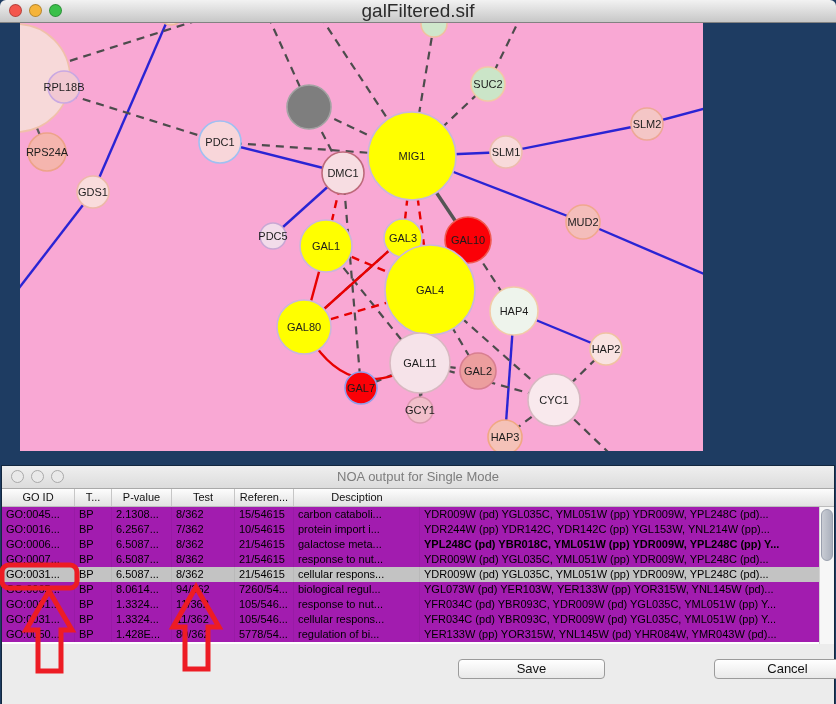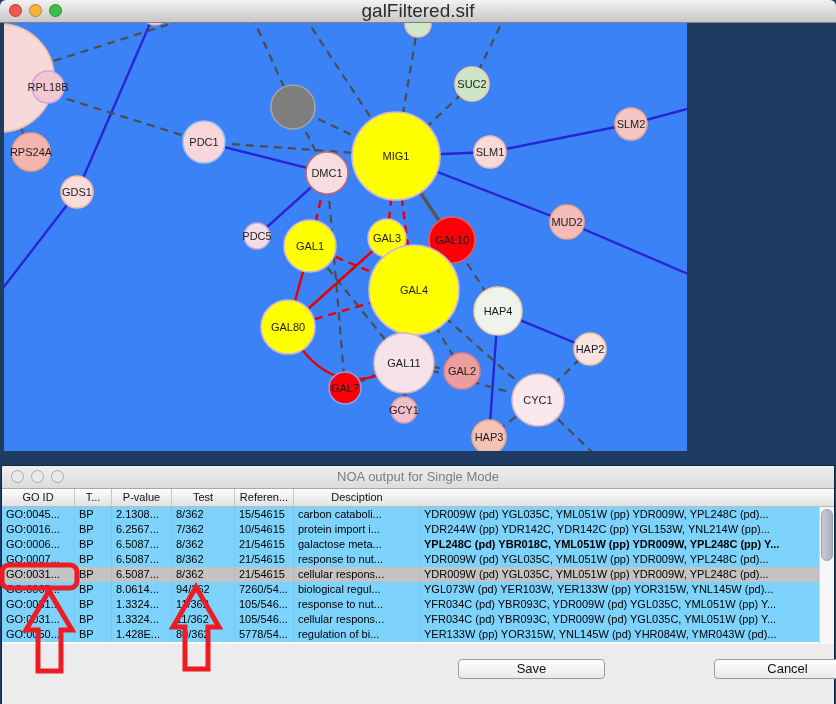--- a/index.html
+++ b/index.html
@@ -8,21 +8,21 @@
   .window{position:absolute;}
 
   
   #graph-win{left:0;top:0;width:836px;height:466px;}
   .titlebar{position:relative;height:22px;border-radius:6px 6px 0 0;
     background:linear-gradient(#f2f2f2,#c7c7c7);border-bottom:1px solid #828282;}
   .titlebar .wtitle{position:absolute;left:0;right:0;top:0;height:22px;line-height:22px;
     text-align:center;font-size:19px;color:#2c2c2c;}
   .lights{position:absolute;left:9px;top:4px;display:flex;gap:7px;}
   .light{width:13px;height:13px;border-radius:50%;box-sizing:border-box;border:1px solid rgba(0,0,0,.25);}
-  #graph-content{position:absolute;left:4px;top:23px;width:683px;height:428px;background:#3b82f6;overflow:hidden;}
+  #graph-content{position:absolute;left:20px;top:23px;width:683px;height:428px;background:#f9a8d4;overflow:hidden;}
   #net{display:block;}
   .e-blue{stroke:#2a24d4;stroke-width:2.4;fill:none;}
   .e-dash{stroke:#4c4c4c;stroke-width:2.2;stroke-dasharray:8 6;fill:none;}
   .e-solid{stroke:#5a5a5a;stroke-width:2.2;fill:none;}
   .e-gray3{stroke:#555555;stroke-width:3.4;fill:none;}
   .e-red{stroke:#e80000;stroke-width:2.4;fill:none;}
   .e-reddash{stroke:#e80000;stroke-width:2.4;stroke-dasharray:8 6;fill:none;}
   .nlabel{font-family:"Liberation Sans",sans-serif;font-size:11px;fill:#1c1c1c;text-anchor:middle;}
 
   
@@ -31,21 +31,21 @@
     background:linear-gradient(#efefef,#dcdcdc);border-bottom:1px solid #a9a9a9;box-sizing:border-box;}
   .titlebar2 .wtitle{position:absolute;left:0;right:0;top:0;height:22px;line-height:22px;
     text-align:center;font-size:13px;color:#7d7d7d;}
   .hollow{width:13px;height:13px;border-radius:50%;box-sizing:border-box;border:1px solid #a9a9a9;background:#e9e9e9;}
   #noa-header{position:absolute;left:0;top:23px;width:832px;height:18px;display:flex;
     background:linear-gradient(#fdfdfd,#e2e2e2);border-bottom:1px solid #bcbcbc;box-sizing:border-box;}
   .hcell{height:17px;line-height:17px;font-size:11px;color:#101010;text-align:center;
     border-right:1px solid #c6c6c6;box-sizing:border-box;white-space:nowrap;overflow:hidden;}
   .hcell:last-child{border-right:none;}
   #noa-body{position:absolute;left:0;top:41px;width:832px;height:137px;background:#ffffff;overflow:hidden;}
-  .trow{display:flex;height:15px;background:#7dd3fc;}
+  .trow{display:flex;height:15px;background:#a21caf;}
   .trow.selected{background:#c3c3c3;}
   .tcell{height:15px;line-height:15px;font-size:11px;color:#000;padding-left:4px;
     box-sizing:border-box;white-space:nowrap;overflow:hidden;border-right:1px solid rgba(0,0,0,0.05);}
   #vscroll{position:absolute;right:0;top:41px;width:15px;height:137px;background:#f7f7f7;
     border-left:1px solid #d4d4d4;box-sizing:border-box;}
   #vthumb{position:absolute;left:1px;top:2px;width:12px;height:52px;border-radius:6px;
     background:linear-gradient(90deg,#c9ccd4,#aab0bc);border:1px solid #9aa0ae;box-sizing:border-box;}
   #noa-footer{position:absolute;left:0;top:178px;width:832px;height:60px;background:#ececec;}
   .btn{position:absolute;height:20px;border:1px solid #9b9b9b;border-radius:4px;box-sizing:border-box;
     background:linear-gradient(#ffffff,#e9e9e9);font-size:13px;color:#111;text-align:center;line-height:18px;}

